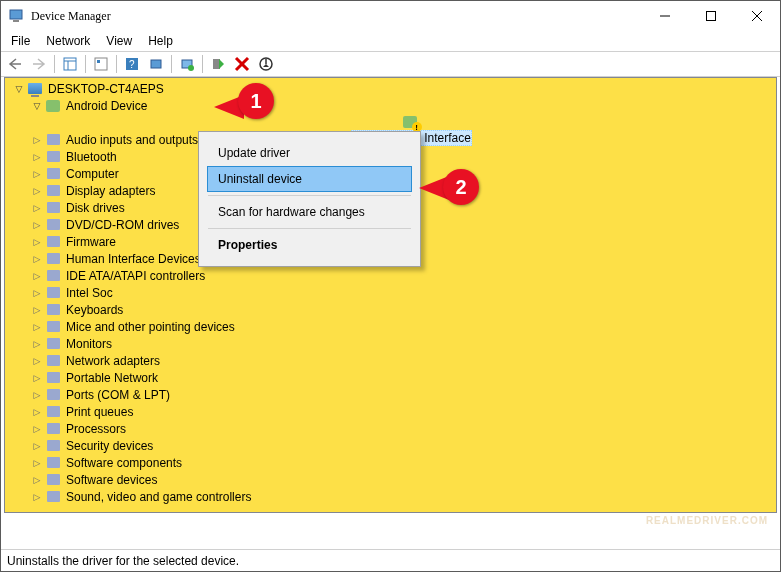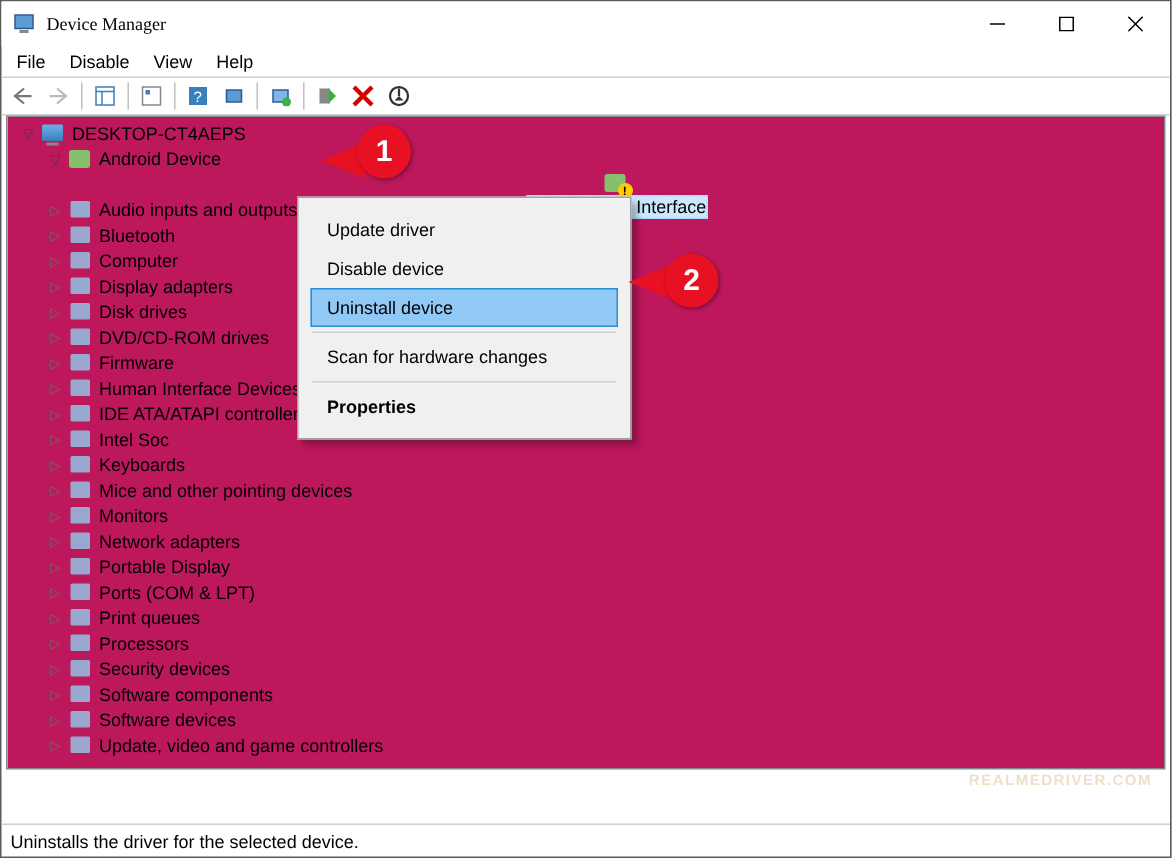--- a/index.html
+++ b/index.html
@@ -9,21 +9,21 @@
 .titlebar .icon { width: 16px; height: 16px; margin-right: 6px; }
 .titlebar .title { flex: 1; font-size: 12px; }
 .winbtns { display: flex; }
 .winbtn { width: 46px; height: 30px; display: flex; align-items: center; justify-content: center; }
 .menubar { height: 20px; display: flex; align-items: center; padding: 0 2px; gap: 0; }
 .menubar .menuitem { padding: 2px 8px; }
 .toolbar { height: 26px; display: flex; align-items: center; border-top: 1px solid #d0d0d0; border-bottom: 1px solid #d0d0d0; padding: 0 2px; gap: 0; }
 .toolbar .tbtn { width: 24px; height: 22px; display: flex; align-items: center; justify-content: center; border: 1px solid transparent; }
 .toolbar .sep { width: 1px; height: 18px; background: #c0c0c0; margin: 0 3px; }
 .content { flex: 1; display: flex; border: 1px solid #828790; margin: 0 3px; overflow: hidden; position: relative; }
-.tree { flex: 1; overflow-y: scroll; padding: 2px 0 2px 2px; background: #be185d; }
+.tree { flex: 1; overflow-y: scroll; padding: 2px 0 2px 2px; background: #fde047; }
 .node { display: flex; align-items: center; height: 17px; white-space: nowrap; }
 .exp { width: 16px; height: 16px; display: flex; align-items: center; justify-content: center; color: #6b6b6b; font-size: 9px; margin-right: 0; }
 .chev-r::before { content: "▷"; }
 .chev-d::before { content: "▽"; color: #404040; }
 .icn { width: 16px; height: 16px; margin-right: 4px; display: inline-flex; align-items: center; justify-content: center; flex-shrink: 0; }
 .label { padding: 0 1px; }
 .selected .label { background: #cce8ff; border: 1px dotted #99d1ff; padding: 0; }
 .indent0 { padding-left: 4px; }
 .indent1 { padding-left: 22px; }
 .indent2 { padding-left: 40px; flex-direction: column; }
@@ -72,21 +72,21 @@
           <svg width="10" height="10">
             <line x1="0" y1="0" x2="10" y2="10" stroke="#000"></line>
             <line x1="10" y1="0" x2="0" y2="10" stroke="#000"></line>
           </svg>
         </div>
     </div>
   </div>
 
   <div class="menubar">
     <div class="menuitem">File</div>
-    <div class="menuitem">Disable</div>
+    <div class="menuitem">Network</div>
     <div class="menuitem">View</div>
     <div class="menuitem">Help</div>
   </div>
 
   <div class="toolbar">
     <div class="tbtn">
         <svg width="14" height="12">
           <path d="M8 1 L2 6 L8 11 M2 6 H13" fill="none" stroke="#777" stroke-width="1.5"></path>
         </svg>
       </div>
@@ -271,21 +271,21 @@
             <span class="icn">
               <span class="fi-gen"></span>
             </span>
             <span class="label">Network adapters</span>
           </div>
           <div class="node indent1">
             <span class="exp chev-r"></span>
             <span class="icn">
               <span class="fi-gen"></span>
             </span>
-            <span class="label">Portable Display</span>
+            <span class="label">Portable Network</span>
           </div>
           <div class="node indent1">
             <span class="exp chev-r"></span>
             <span class="icn">
               <span class="fi-gen"></span>
             </span>
             <span class="label">Ports (COM &amp; LPT)</span>
           </div>
           <div class="node indent1">
             <span class="exp chev-r"></span>
@@ -320,33 +320,32 @@
             <span class="icn">
               <span class="fi-gen"></span>
             </span>
             <span class="label">Software devices</span>
           </div>
           <div class="node indent1">
             <span class="exp chev-r"></span>
             <span class="icn">
               <span class="fi-gen"></span>
             </span>
-            <span class="label">Update, video and game controllers</span>
+            <span class="label">Sound, video and game controllers</span>
           </div>
         </div>
     </div>
   </div>
 
   <div class="statusbar">
     <span>Uninstalls the driver for the selected device.</span>
   </div>
 
   <div class="context-menu">
     <div class="cm-item">Update driver</div>
-    <div class="cm-item">Disable device</div>
     <div class="cm-item hl">Uninstall device</div>
     <div class="cm-sep"></div>
     <div class="cm-item">Scan for hardware changes</div>
     <div class="cm-sep"></div>
     <div class="cm-item bold">Properties</div>
   </div>
 
   <div class="callout-arrow-left" style="left:213px; top:94px;"></div>
   <div class="callout" style="left:237px; top:82px;">
       <span>1</span>

